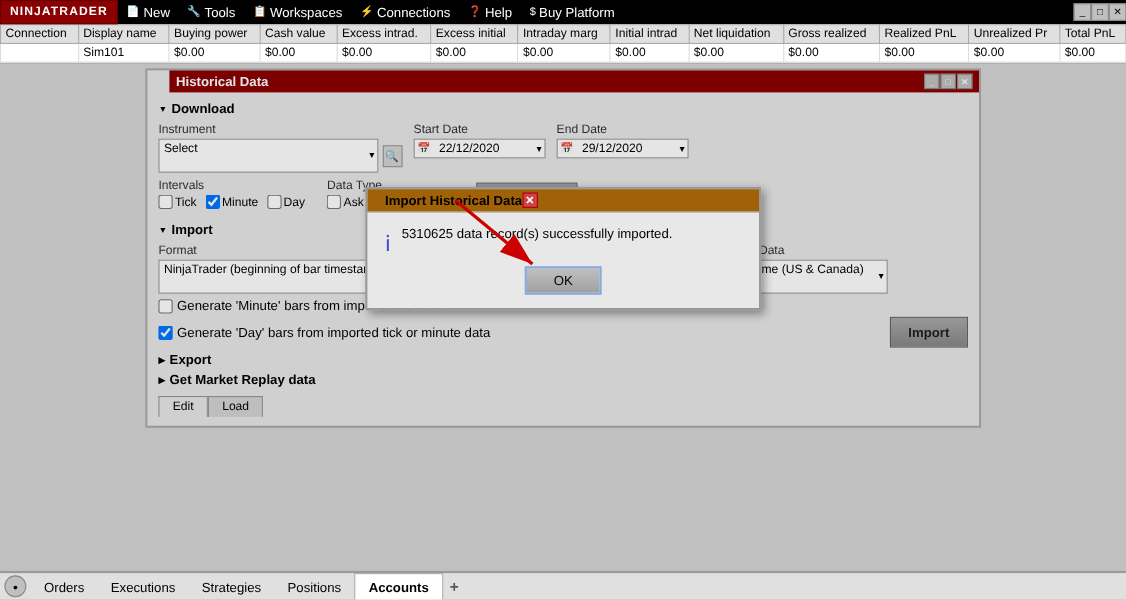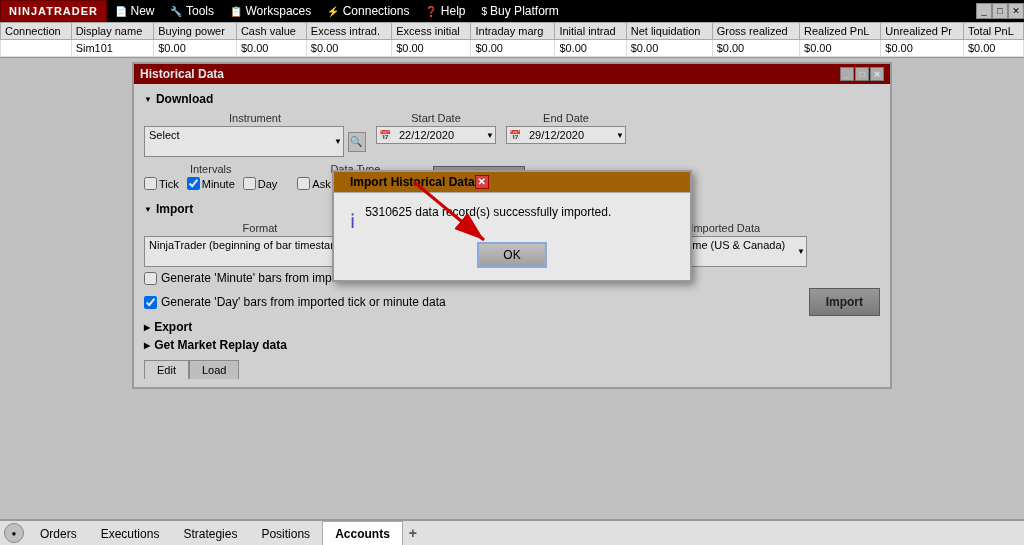--- a/index.html
+++ b/index.html
@@ -52,42 +52,42 @@
     }
 
     
     .dialog {
       background: #e8e8e8; border: 2px solid #999;
       width: 760px; margin: 0 auto; position: relative;
     }
     .dialog-title-bar {
       background: #8b0000; color: white; font-weight: bold;
       padding: 3px 6px; font-size: 12px; display: flex;
-      align-items: center; justify-content: space-between;
+      align-items: center; justify-content: space-between; margin-left: 20px;
     }
     .dialog-title-btns { display: flex; gap: 1px; }
     .dialog-title-btn {
       width: 14px; height: 14px; background: #c0c0c0;
       border: 1px solid #888; display: flex; align-items: center;
       justify-content: center; font-size: 8px; cursor: pointer;
     }
     .dialog-body { padding: 8px 10px; }
 
     
     .section-header {
       display: flex; align-items: center; gap: 4px;
       font-weight: bold; font-size: 12px; margin-bottom: 6px;
       cursor: pointer;
     }
     .triangle { font-size: 8px; }
 
     
     .form-row { display: flex; gap: 10px; margin-bottom: 6px; }
     .form-group { display: flex; flex-direction: column; gap: 2px; }
-    .form-label { font-size: 11px; color: #333; text-align: center; }
+    .form-label { font-size: 11px; color: #333; }
 
     
     .select-wrap { position: relative; display: inline-flex; align-items: center; }
     select {
       appearance: none; -webkit-appearance: none;
       background: white; border: 1px solid #999;
       padding: 2px 20px 15px 4px; font-size: 11px; cursor: pointer;
     }
     .select-arrow {
       position: absolute; right: 2px; pointer-events: none; font-size: 8px;

